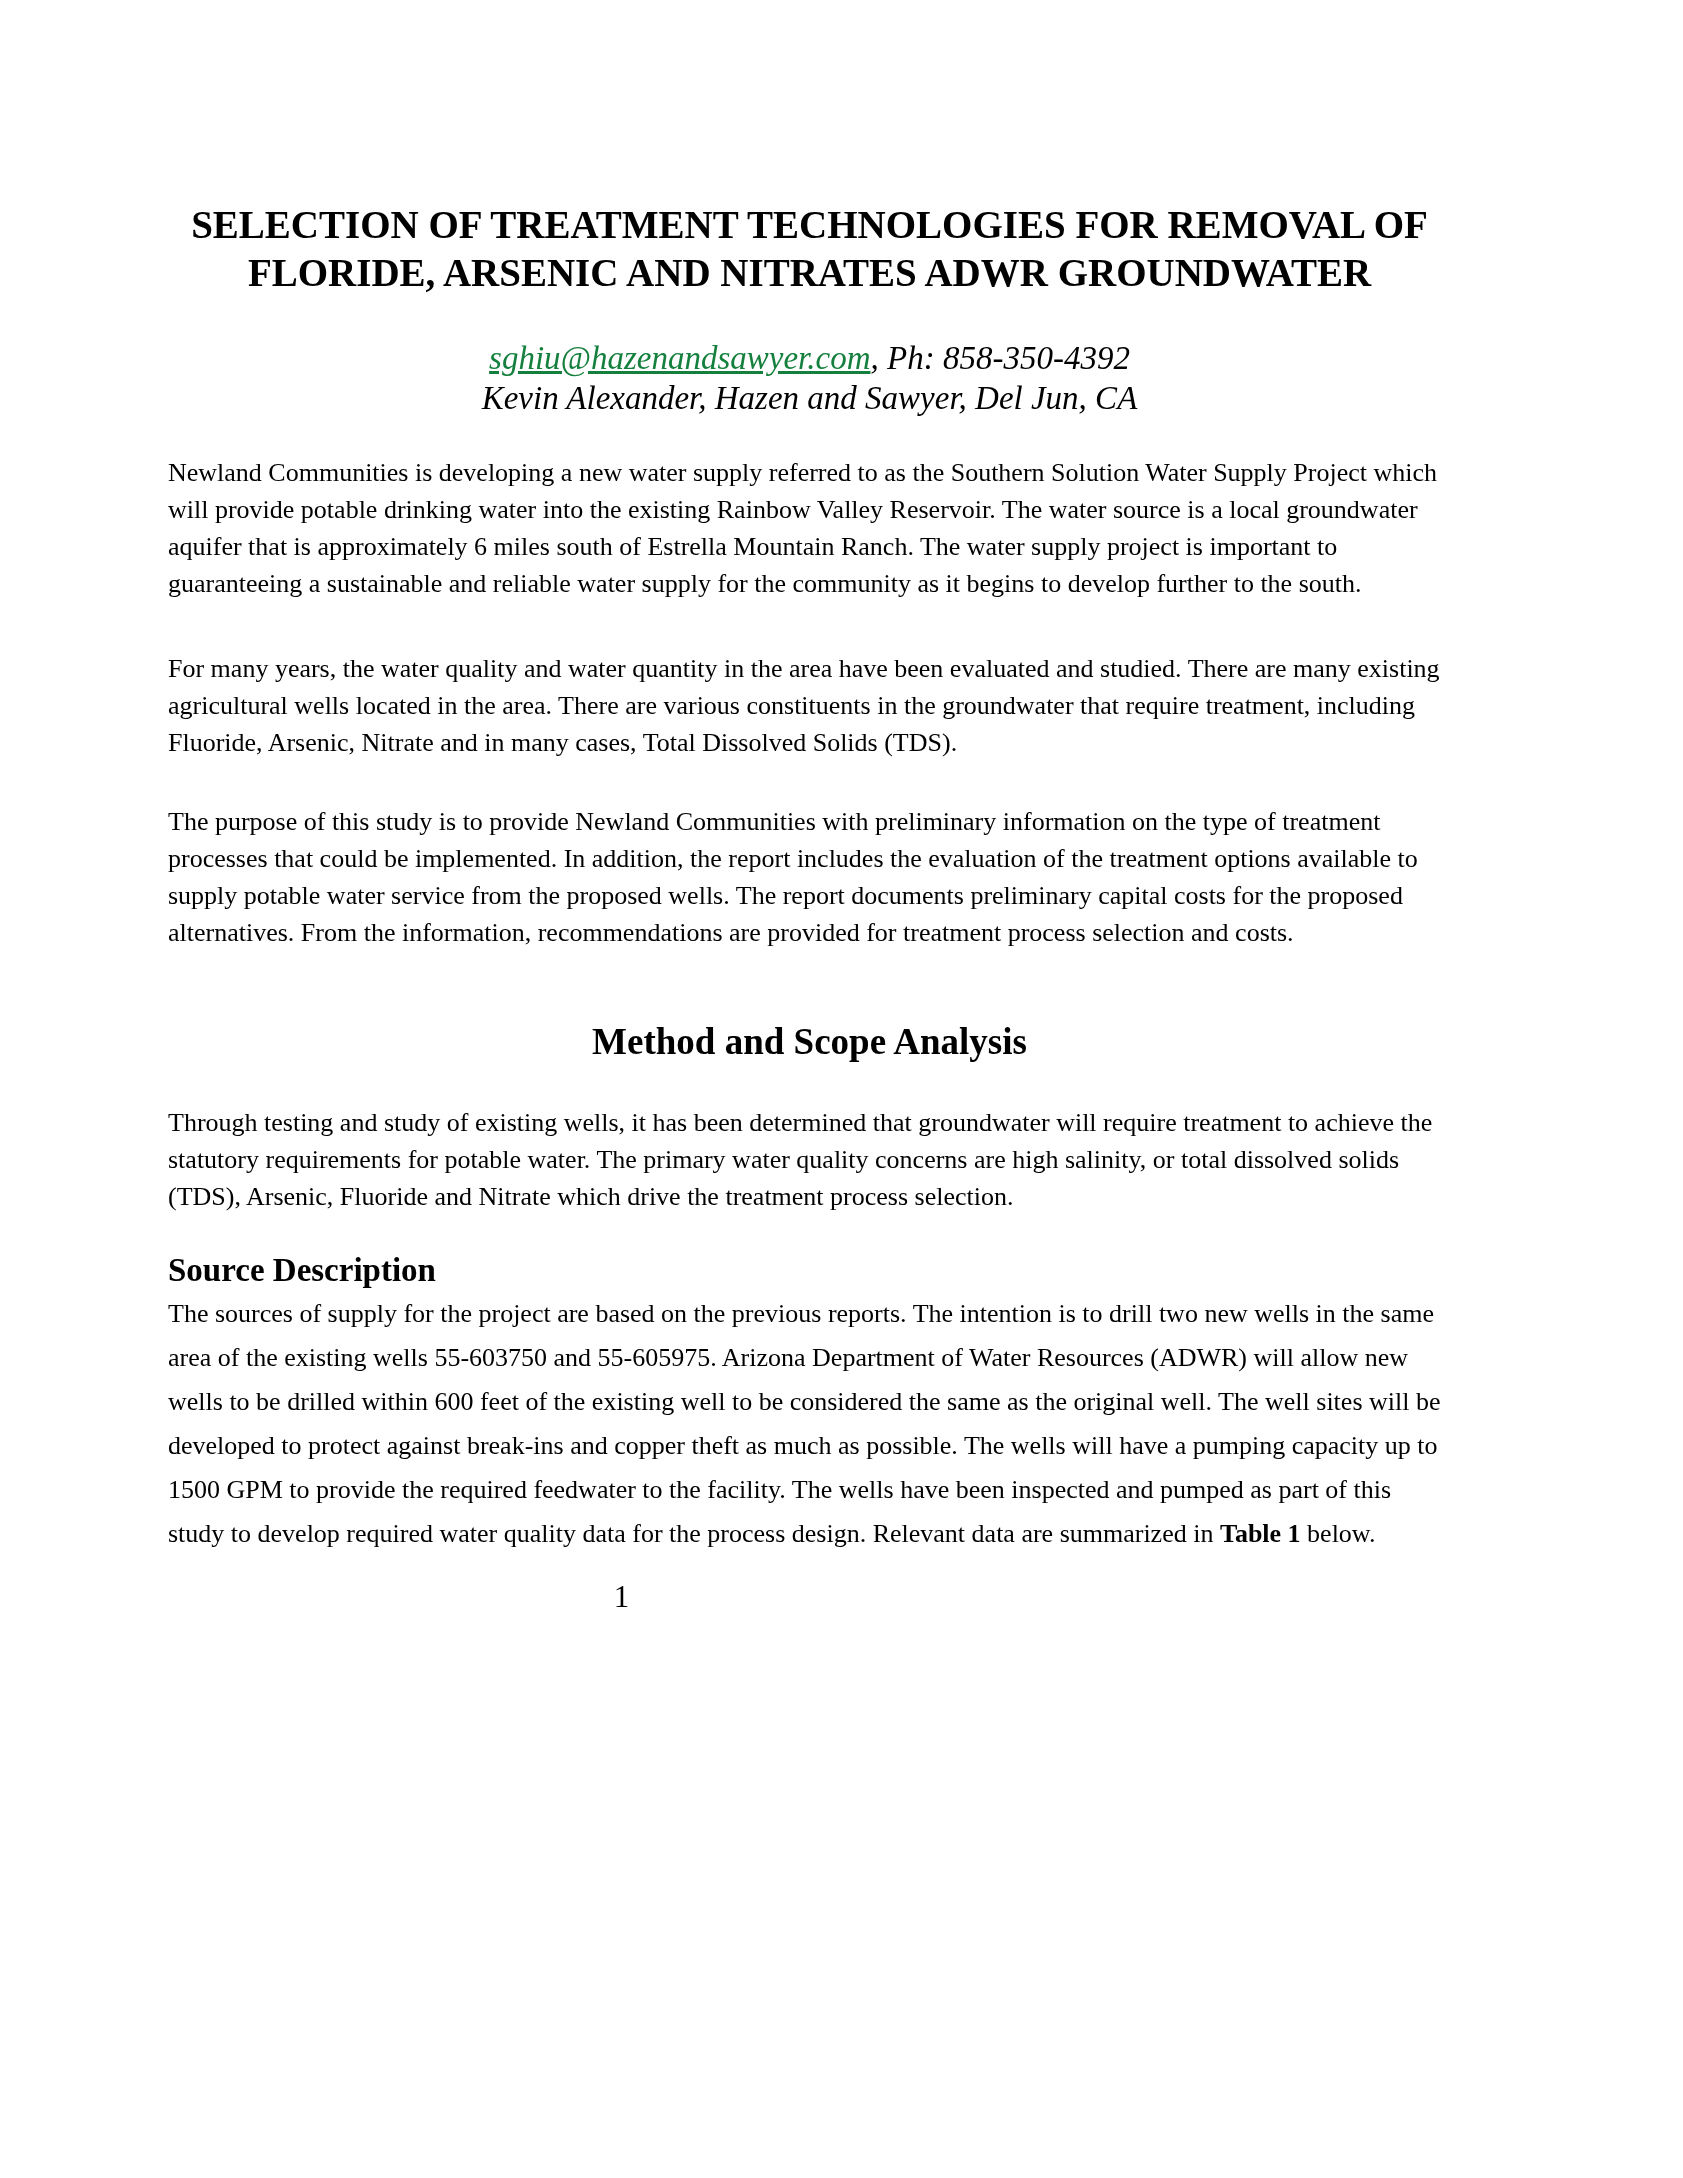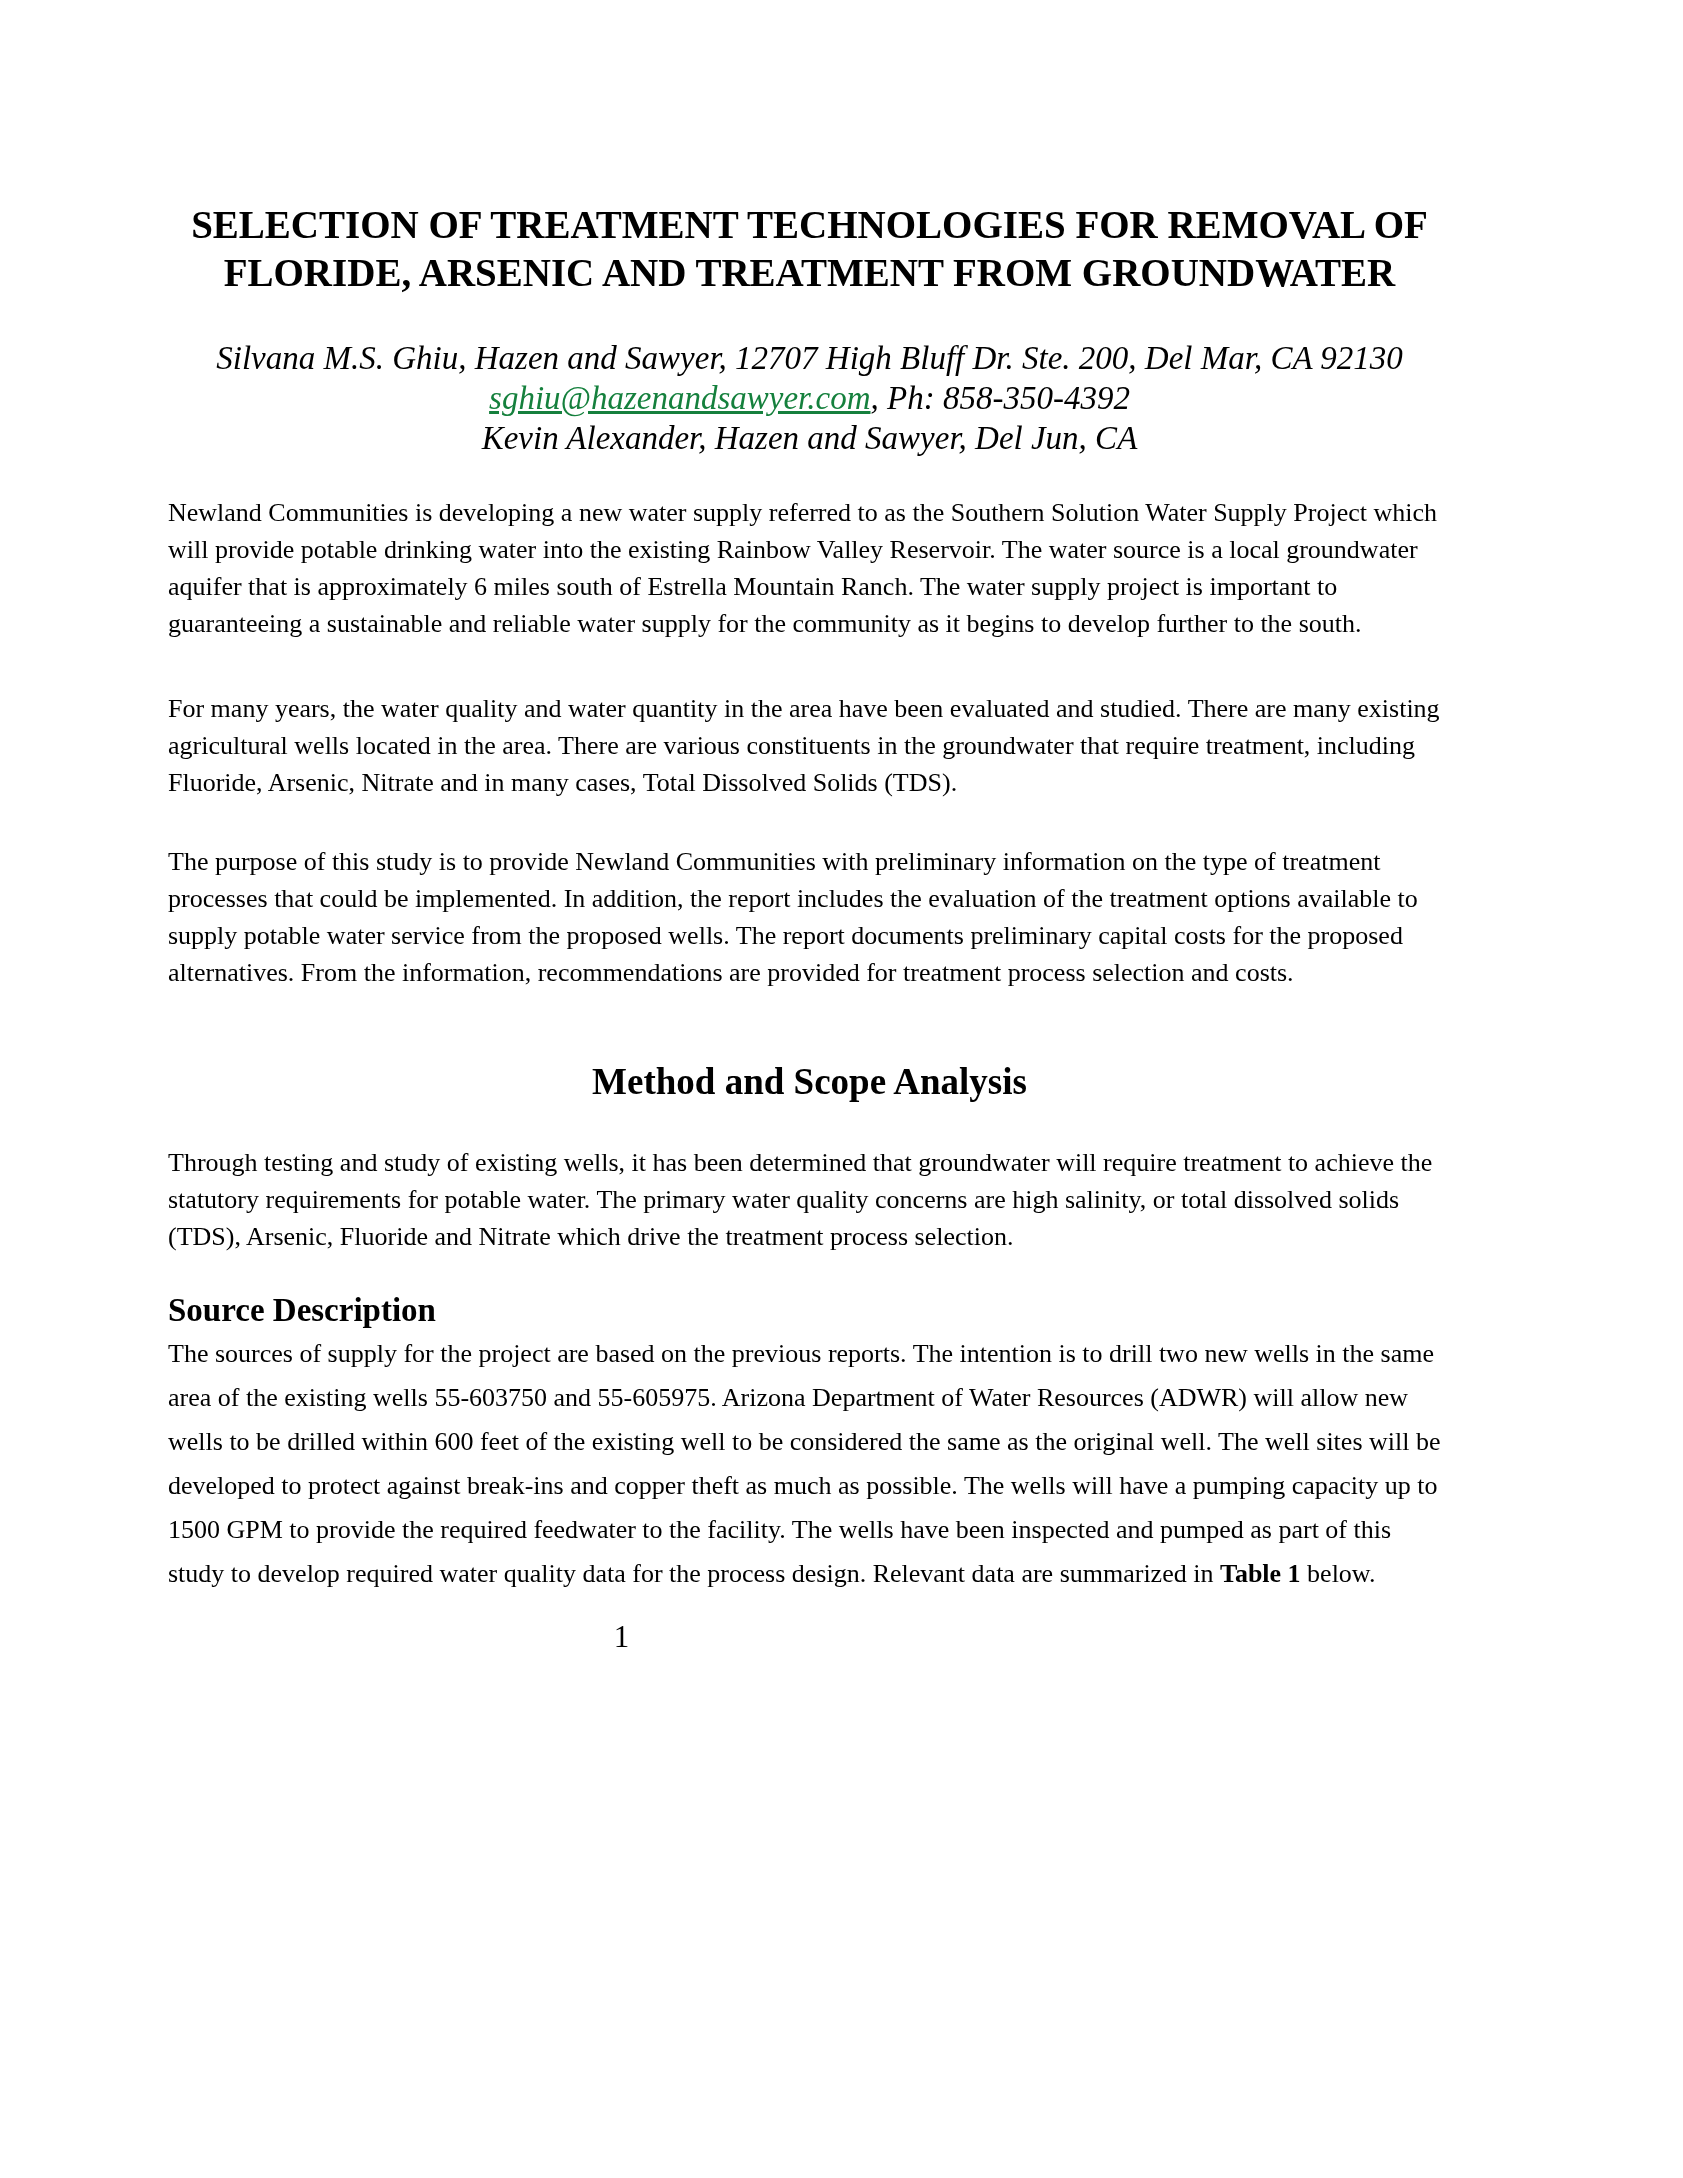--- a/index.html
+++ b/index.html
@@ -79,25 +79,24 @@
   }
 </style>
 </head>
 <body>
 
 <div class="page">
   <div class="content">
 
     <h1 class="doc-title">
       <span class="title-line">SELECTION OF TREATMENT TECHNOLOGIES FOR REMOVAL OF</span>
-      <span class="title-line">FLORIDE, ARSENIC AND TREATMENT FROM GROUNDWATER</span>
+      <span class="title-line">FLORIDE, ARSENIC AND NITRATES ADWR GROUNDWATER</span>
     </h1>
 
     <div class="authors">
-      <div class="author-line">Silvana M.S. Ghiu, Hazen and Sawyer, 12707 High Bluff Dr. Ste. 200, Del Mar, CA 92130</div>
       <div class="author-line"><a href="#" class="email-link">sghiu@hazenandsawyer.com</a><span>, Ph: 858-350-4392</span></div>
       <div class="author-line">Kevin Alexander, Hazen and Sawyer, Del Jun, CA</div>
     </div>
 
 
     <p class="para p1">Newland Communities is developing a new water supply referred to as the Southern Solution Water Supply Project which will provide potable drinking water into the existing Rainbow Valley Reservoir. The water source is a local groundwater aquifer that is approximately 6 miles south of Estrella Mountain Ranch. The water supply project is important to guaranteeing a sustainable and reliable water supply for the community as it begins to develop further to the south.</p>
 
     <p class="para p2">For many years, the water quality and water quantity in the area have been evaluated and studied. There are many existing agricultural wells located in the area. There are various constituents in the groundwater that require treatment, including Fluoride, Arsenic, Nitrate and in many cases, Total Dissolved Solids (TDS).</p>
 
     <p class="para p3">The purpose of this study is to provide Newland Communities with preliminary information on the type of treatment processes that could be implemented.  In addition, the report includes the evaluation of the treatment options available to supply potable water service from the proposed wells.  The report documents preliminary capital costs for the proposed alternatives. From the information, recommendations are provided for treatment process selection and costs.</p>

